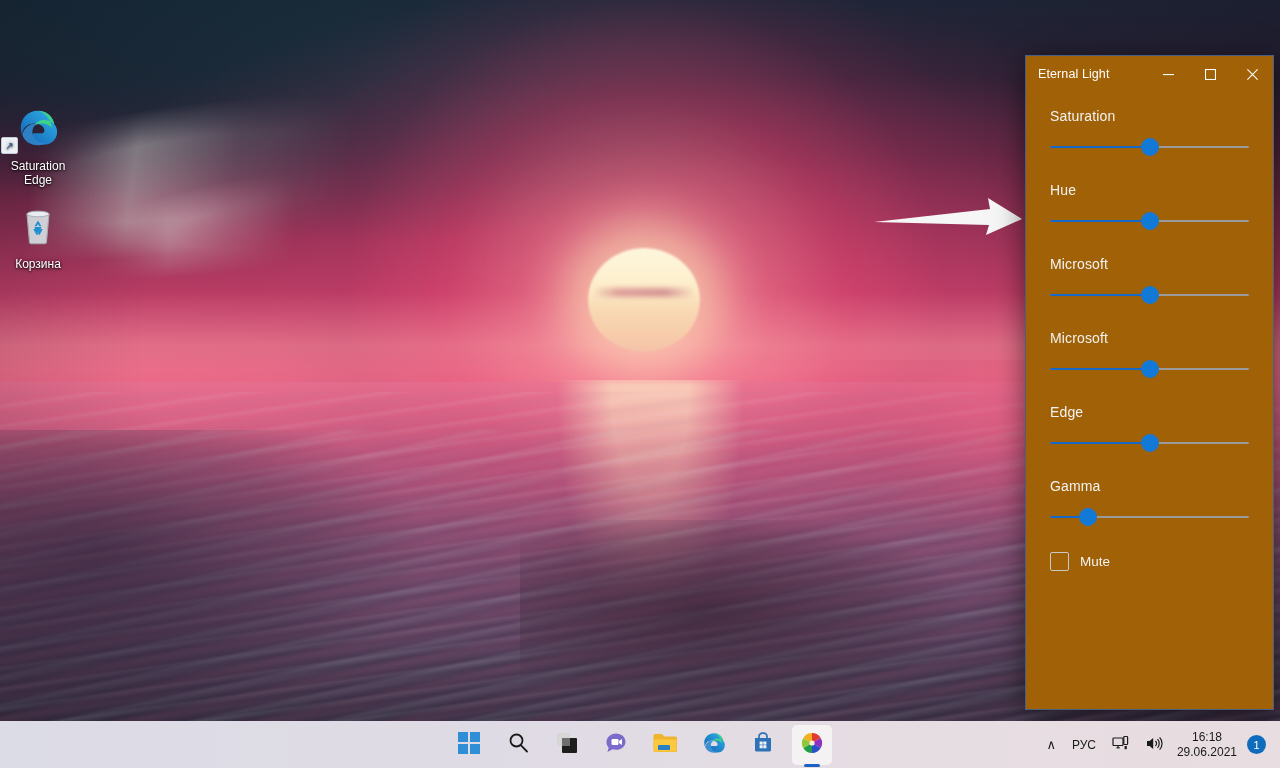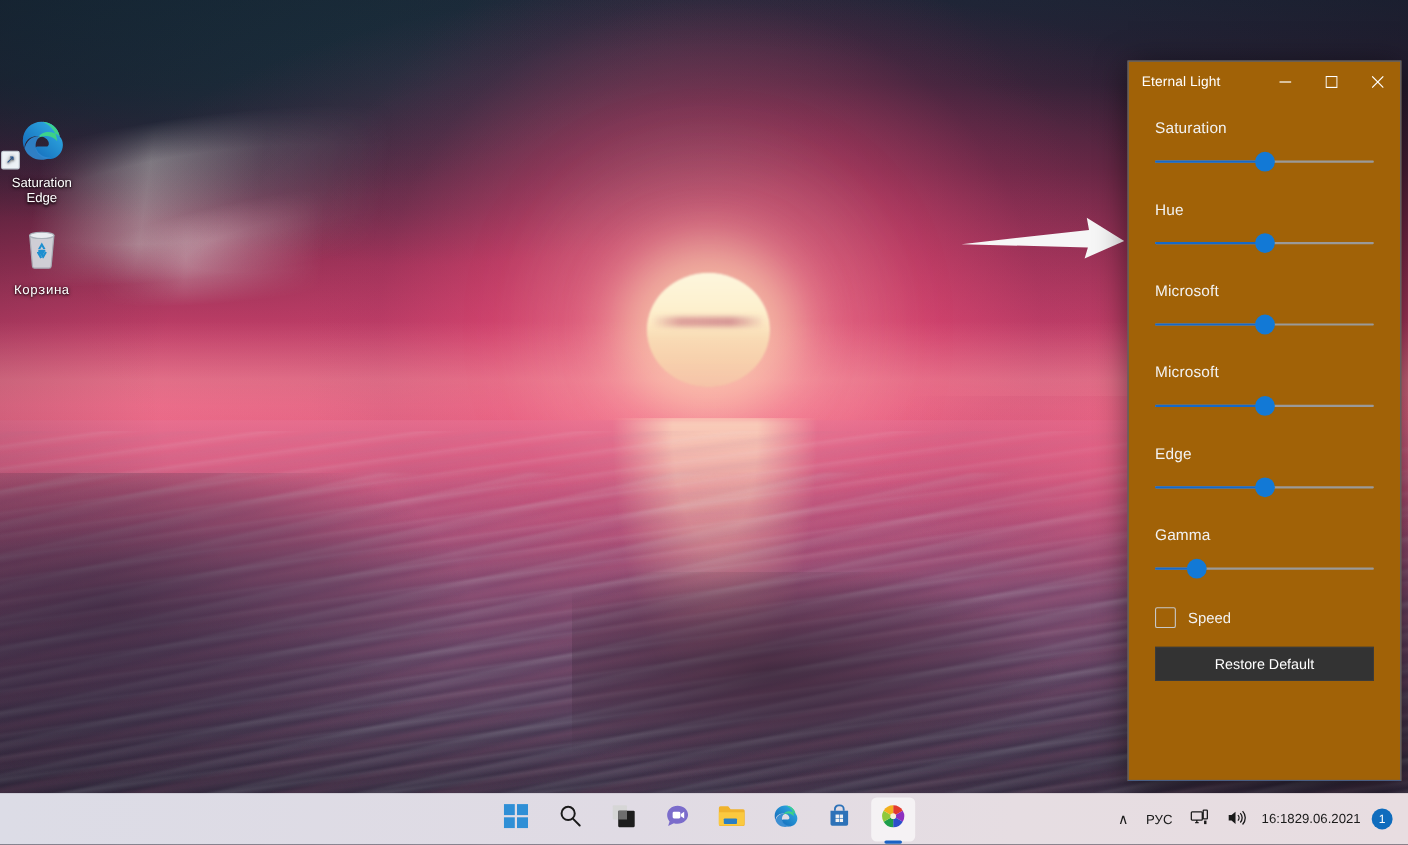--- a/index.html
+++ b/index.html
@@ -271,21 +271,21 @@
   .tray {
     position: absolute; right: 8px;
     display: flex; align-items: center; gap: 0px; height: 47px;
     color: #1a1a1a;
   }
   .tray-cell {
     display: flex; align-items: center; justify-content: center;
     height: 38px; padding: 0 8px; border-radius: 4px;
     font-size: 12px;
   }
-  .clock { line-height: 15px; font-size: 12px; padding: 0 10px 0 6px; }
+  .clock { line-height: 15px; font-size: 12px; padding: 0 10px 0 6px; flex-direction: column; }
   .badge {
     width: 19px; height: 19px; border-radius: 50%;
     background: #0f6cbd; color:#fff;
     display:flex; align-items:center; justify-content:center;
     font-size: 11px;
   }
 </style>
 </head>
 <body>
 
@@ -325,21 +325,21 @@
         <path d="M41 20c-1.4-8.4-8.6-14-17.2-14C14 6 6 13.6 6 23.6c0 3 .6 5.6 1.7 8C7 24 13.6 18.8 21 19.4c6 .5 9 3.4 9.6 6.4.5 2.3-1 3.7-2.2 3.7h-8.6c-1.4 0-2.1 1.3-1.6 2.6C19.8 38 26 42 32.4 41.3 39.4 40.5 44 34.6 44 28c0-2.8-.8-5.6-3-8z" fill="url(#eg1)"></path>
         <path d="M25 6c8 .6 14.6 6 16 14-3.6-3.6-8.8-5-13.6-4-4 .9-6.4 3.3-7.4 6 2-1.8 5.2-2.8 8.6-2.6 4.4.3 8.2 2.2 10 5-.3-7.6-5.4-14.6-13.6-18.4z" fill="url(#eg2)"></path>
         <path d="M7.7 31.6C10 37.6 16 42 23.4 42c3.2 0 6.2-.8 8.8-2.2-5.8.5-11.6-3-13.4-8-1.6-4.4 0-9.6 4-12.4-7.4-.6-14 4.6-15.1 12.2z" fill="#2f88d0" opacity="0.92"></path>
       </svg>
       <span style="position:absolute;left:1px;bottom:1px;width:15px;height:15px;background:#eef2f6;border:1px solid #c4ccd4;border-radius:2px;display:flex;align-items:center;justify-content:center;font-size:10px;color:#1c4f8f;">↗</span>
     </span>
     <span>Saturation</span><br>
     <span>Edge</span>
   </div>
 
-  <div class="desk-icon" style="left:0px; top:203px;font-family:Liberation Mono, monospace;">
+  <div class="desk-icon" style="left:0px; top:203px;">
     <span class="glyph">
       <svg width="46" height="46" viewBox="0 0 46 46">
         <path d="M12 11 h22 l-2.5 28 a2 2 0 0 1-2 1.8 H16.5 a2 2 0 0 1-2-1.8 Z" fill="#d6dbe0" stroke="#aab2ba" stroke-width="1.1" opacity="0.93"></path>
         <ellipse cx="23" cy="11" rx="11" ry="2.8" fill="#e9edf1" stroke="#aab2ba" stroke-width="1"></ellipse>
         <g fill="#1e8fd0">
           <path d="M23 17.5 l3.4 5.8 h-2.1 l-1.3-2.3 -1.3 2.3 h-2.1 z"></path>
           <path d="M18.6 26.8 l3 5.2 1.7-1 -1.6-2.8 2.6 0 0-2.1 -5.7 0z" transform="rotate(120 23 27.5)"></path>
           <path d="M18.6 26.8 l3 5.2 1.7-1 -1.6-2.8 2.6 0 0-2.1 -5.7 0z" transform="rotate(240 23 27.5)"></path>
           <path d="M18.6 26.8 l3 5.2 1.7-1 -1.6-2.8 2.6 0 0-2.1 -5.7 0z"></path>
         </g>
@@ -423,25 +423,24 @@
       <div class="ctl-label">Gamma</div>
       <div class="slider-row">
         <div class="slider-track"></div>
         <div class="slider-fill" style="width: 19%;"></div>
         <div class="slider-thumb" style="left: 19%; background: rgb(18, 121, 214);"></div>
       </div>
 
       
       <div class="check-row">
         <span class="checkbox"></span>
-        <span class="check-label">Speed</span>
-      </div>
-
-      
-      <button class="restore-btn">Restore Default</button>
+        <span class="check-label">Mute</span>
+      </div>
+
+      
     </div>
   </div>
 
   <div id="taskbar">
     <div class="tb-center">
 
       <div class="tb-item">
         <span>
           <svg width="22" height="22" viewBox="0 0 22 22">
             <rect x="0" y="0" width="10" height="10" fill="#2f8fd6"></rect>

